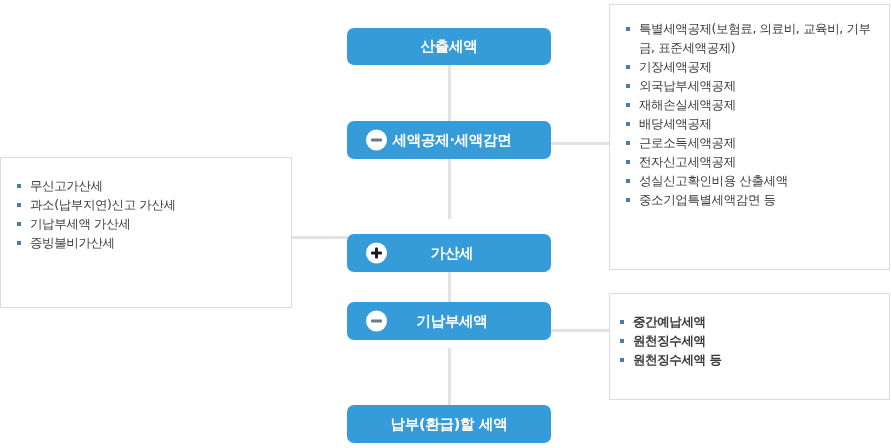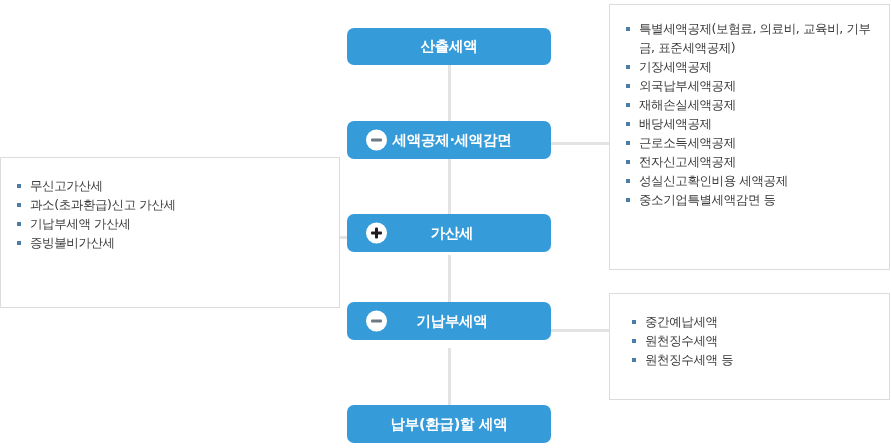--- a/index.html
+++ b/index.html
@@ -132,63 +132,63 @@
     <span class="node-label">산출세액</span>
   </div>
 
   <div class="node has-op" style="top:121px; height:38px;">
     <span class="op-badge op-minus">
       <span class="bar-h"></span>
     </span>
     <span class="node-label">세액공제·세액감면</span>
   </div>
 
-  <div class="node has-op" style="top:214px; height:38px;">
+  <div class="node has-op" style="top:234px; height:38px;">
     <span class="op-badge op-plus">
       <span class="bar-h"></span>
         <span class="bar-v"></span>
     </span>
     <span class="node-label">가산세</span>
   </div>
 
   <div class="node has-op" style="top:302px; height:38px;">
     <span class="op-badge op-minus">
       <span class="bar-h"></span>
     </span>
     <span class="node-label">기납부세액</span>
   </div>
 
   <div class="node" style="top:405px; height:38px;">
     <span class="node-label">납부(환급)할 세액</span>
   </div>
 
-  <div class="panel" style="left:0px; top:157px; width:340px; height:151px; padding:18px 0 0 14px;">
+  <div class="panel" style="left:0px; top:157px; width:292px; height:151px; padding:18px 0 0 14px;">
     <ul>
       <li>무신고가산세</li>
-      <li>과소(초과환급)신고 가산세</li>
+      <li>과소(납부지연)신고 가산세</li>
       <li>기납부세액 가산세</li>
       <li>증빙불비가산세</li>
     </ul>
   </div>
 
   <div class="panel" style="left:609px; top:4px; width:281px; height:266px; padding:14px 12px 0 14px;">
     <ul>
       <li class="wrap">특별세액공제(보험료, 의료비, 교육비, 기부금, 표준세액공제)</li>
       <li>기장세액공제</li>
       <li>외국납부세액공제</li>
       <li>재해손실세액공제</li>
       <li>배당세액공제</li>
       <li>근로소득세액공제</li>
       <li>전자신고세액공제</li>
-      <li>성실신고확인비용 세액공제</li>
+      <li>성실신고확인비용 산출세액</li>
       <li>중소기업특별세액감면 등</li>
     </ul>
   </div>
 
-  <div class="panel" style="left:609px; top:293px; width:281px; height:107px; padding:18px 0 0 20px;">
+  <div class="panel" style="left:609px; top:293px; width:281px; height:107px; padding:18px 0 0 8px;font-weight:bold;">
     <ul>
       <li>중간예납세액</li>
       <li>원천징수세액</li>
       <li>원천징수세액 등</li>
     </ul>
   </div>
 
 </div>
 
 </body></html>

